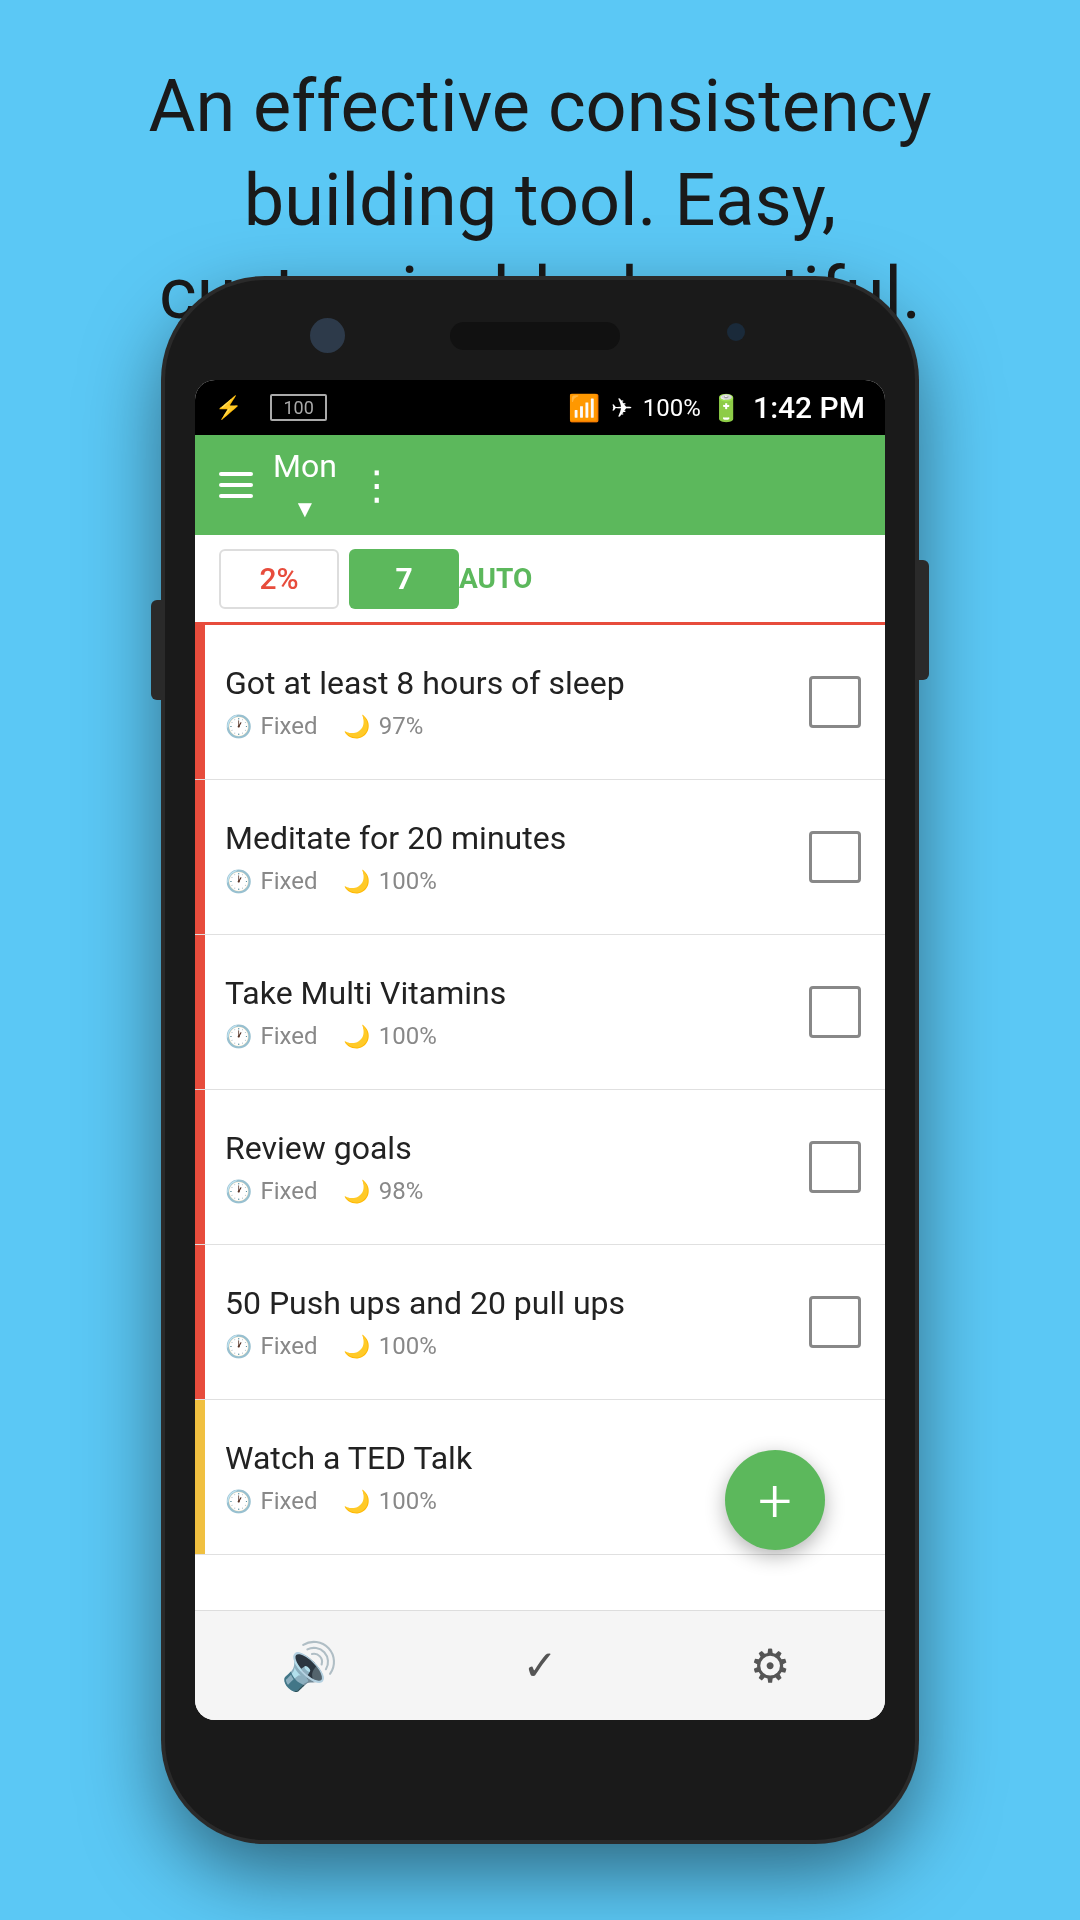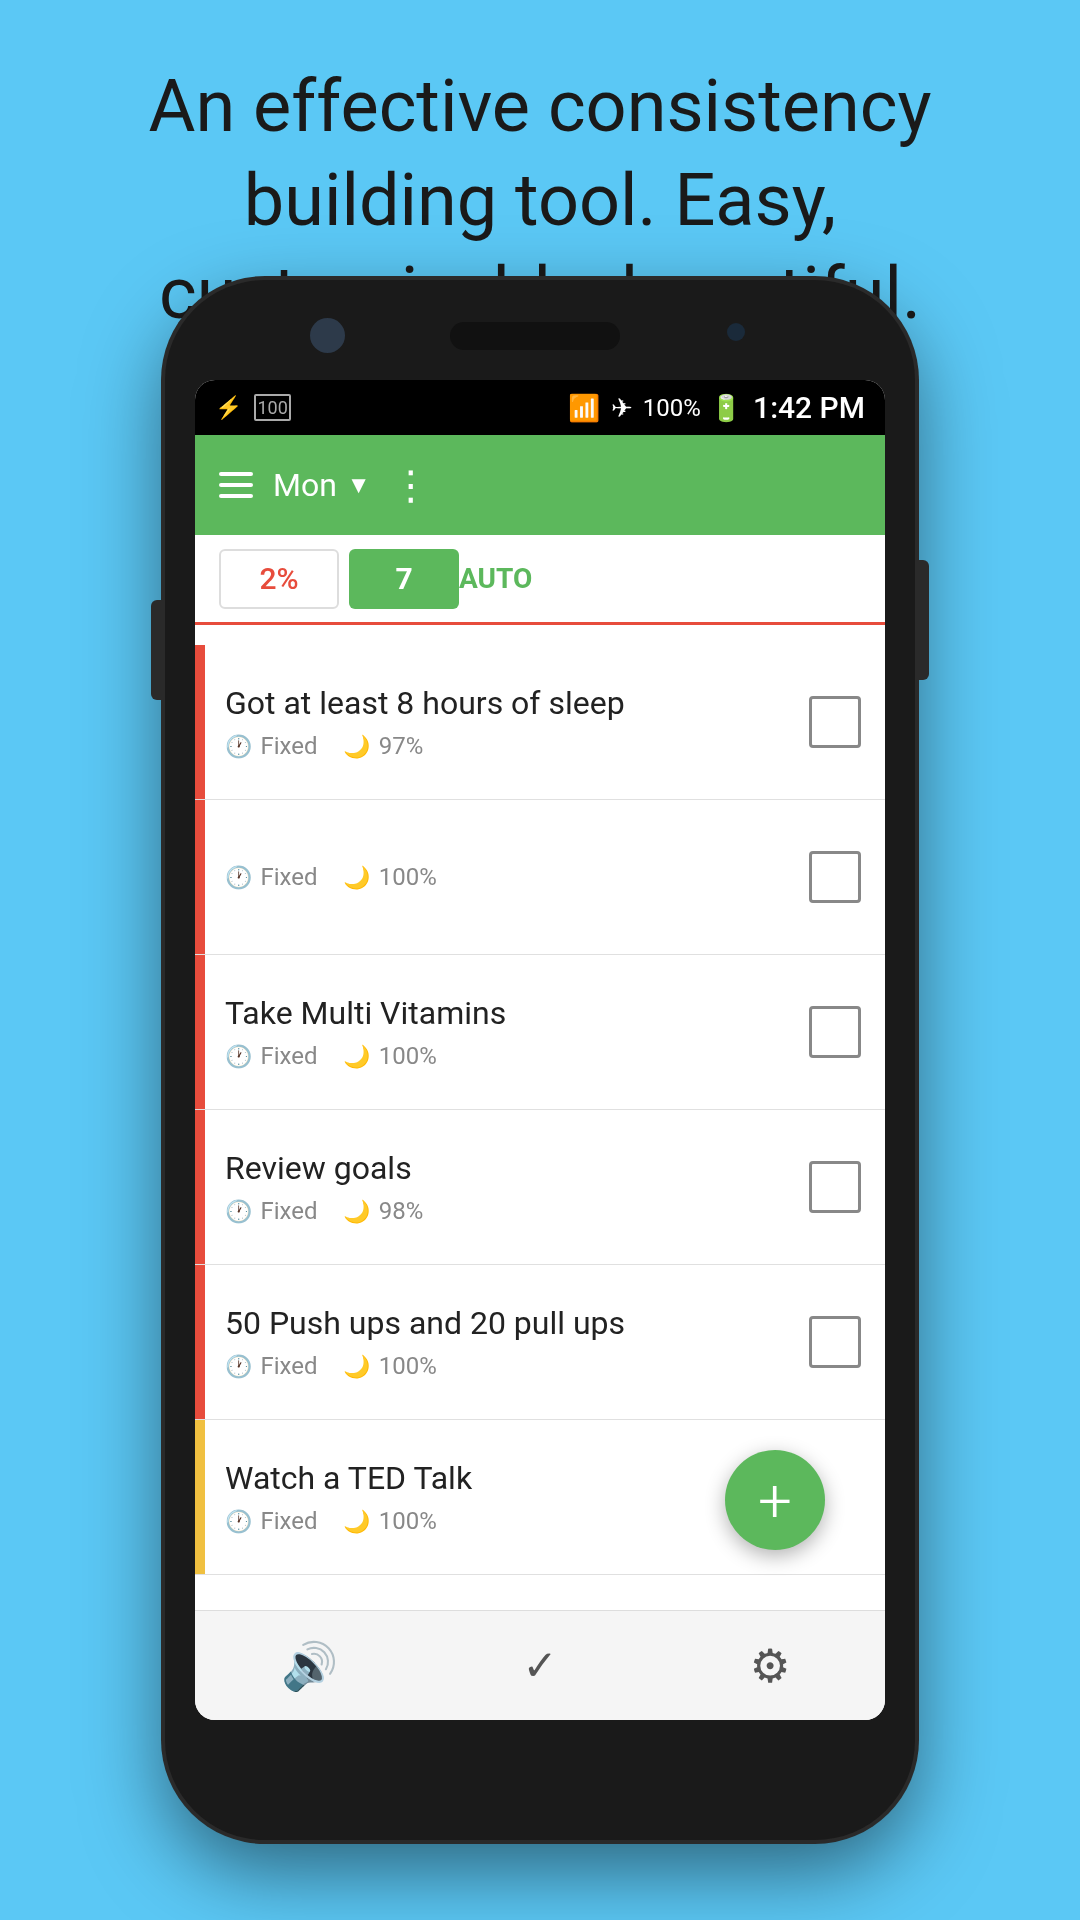--- a/index.html
+++ b/index.html
@@ -163,20 +163,21 @@
       flex: 1;
     }
 
     .day-selector {
       display: flex;
       align-items: center;
       gap: 10px;
       color: #fff;
       font-size: 32px;
       cursor: pointer;
+      flex-direction: column;
     }
 
     .dropdown-arrow {
       font-size: 24px;
     }
 
     .more-icon {
       color: #fff;
       font-size: 40px;
       cursor: pointer;
@@ -228,21 +229,20 @@
       font-weight: 700;
       color: #5cb85c;
     }
 
     
     .habit-list {
       width: 100%;
       flex: 1;
       background: #fff;
       overflow: hidden;
-      margin-top: 20px;
     }
 
     .habit-item {
       width: 100%;
       height: 155px;
       display: flex;
       align-items: center;
       border-bottom: 1px solid #e0e0e0;
       padding: 0 24px 0 0;
       position: relative;
@@ -388,21 +388,21 @@
     <div class="side-btn-pwr"></div>
   </div>
 
   <div class="phone-screen">
 
     <div class="status-bar">
       <div class="status-left">
 
         <span class="status-icon">⚡</span>
 
-        <span class="status-icon" style="font-size:18px; color:#aaa; border:2px solid #aaa; padding:1px 1px; border-radius:2px;">100</span>
+        <span class="status-icon" style="font-size:18px; color:#aaa; border:2px solid #aaa; padding:1px 11px; border-radius:2px;margin-left:16px;">100</span>
       </div>
       <div class="status-right">
 
         <span>📶</span>
 
         <span>✈</span>
 
         <span style="font-size:24px;">100%</span>
 
         <span>🔋</span>
@@ -446,20 +446,21 @@
               <span>97%</span>
             </span>
           </div>
         </div>
         <div class="checkbox"></div>
       </div>
 
       <div class="habit-item">
         <div class="habit-stripe"></div>
         <div class="habit-content">
+          <div class="habit-name">Meditate for 20 minutes</div>
           <div class="habit-meta">
             <span class="habit-meta-item">
               <span class="meta-icon">🕐</span>
               <span>Fixed</span>
             </span>
             <span class="habit-meta-item">
               <span class="meta-icon">🌙</span>
               <span>100%</span>
             </span>
           </div>

